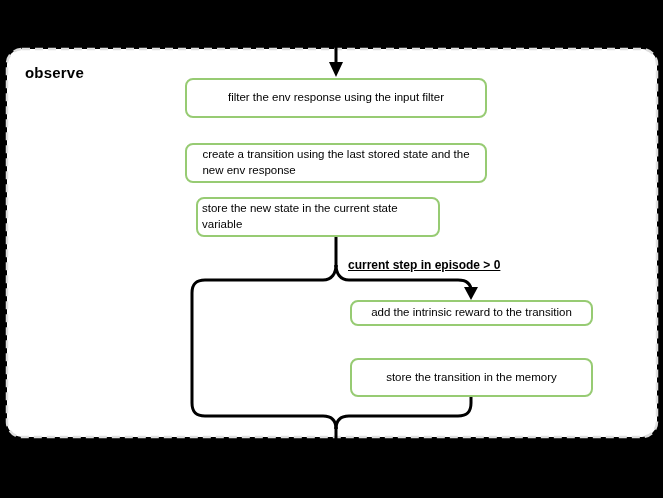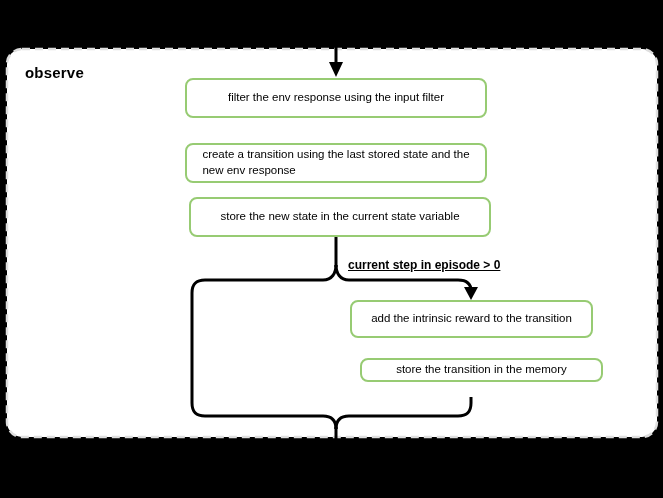--- a/index.html
+++ b/index.html
@@ -65,23 +65,23 @@
     padding: 0 4px;
   }
   .node-label {
     font-size: 11.5px;
     line-height: 1.35;
     color: var(--text);
     white-space: pre-line;
   }
   .node-1 { left: 185px; top: 78px;  width: 302px; height: 40px; }
   .node-2 { left: 185px; top: 143px; width: 302px; height: 40px; }
-  .node-3 { left: 189px; top: 197px; width: 302px; height: 40px; }
-  .node-4 { left: 350px; top: 300px; width: 243px; height: 38px; }
-  .node-5 { left: 360px; top: 358px; width: 243px; height: 24px; }
+  .node-3 { left: 196px; top: 197px; width: 244px; height: 40px; }
+  .node-4 { left: 350px; top: 300px; width: 243px; height: 26px; }
+  .node-5 { left: 350px; top: 358px; width: 243px; height: 39px; }
 
   .branch-label {
     position: absolute;
     left: 348px;
     top: 258px;
     z-index: 2;
     font-size: 12px;
     font-weight: bold;
     color: var(--text);
     text-decoration: underline;

